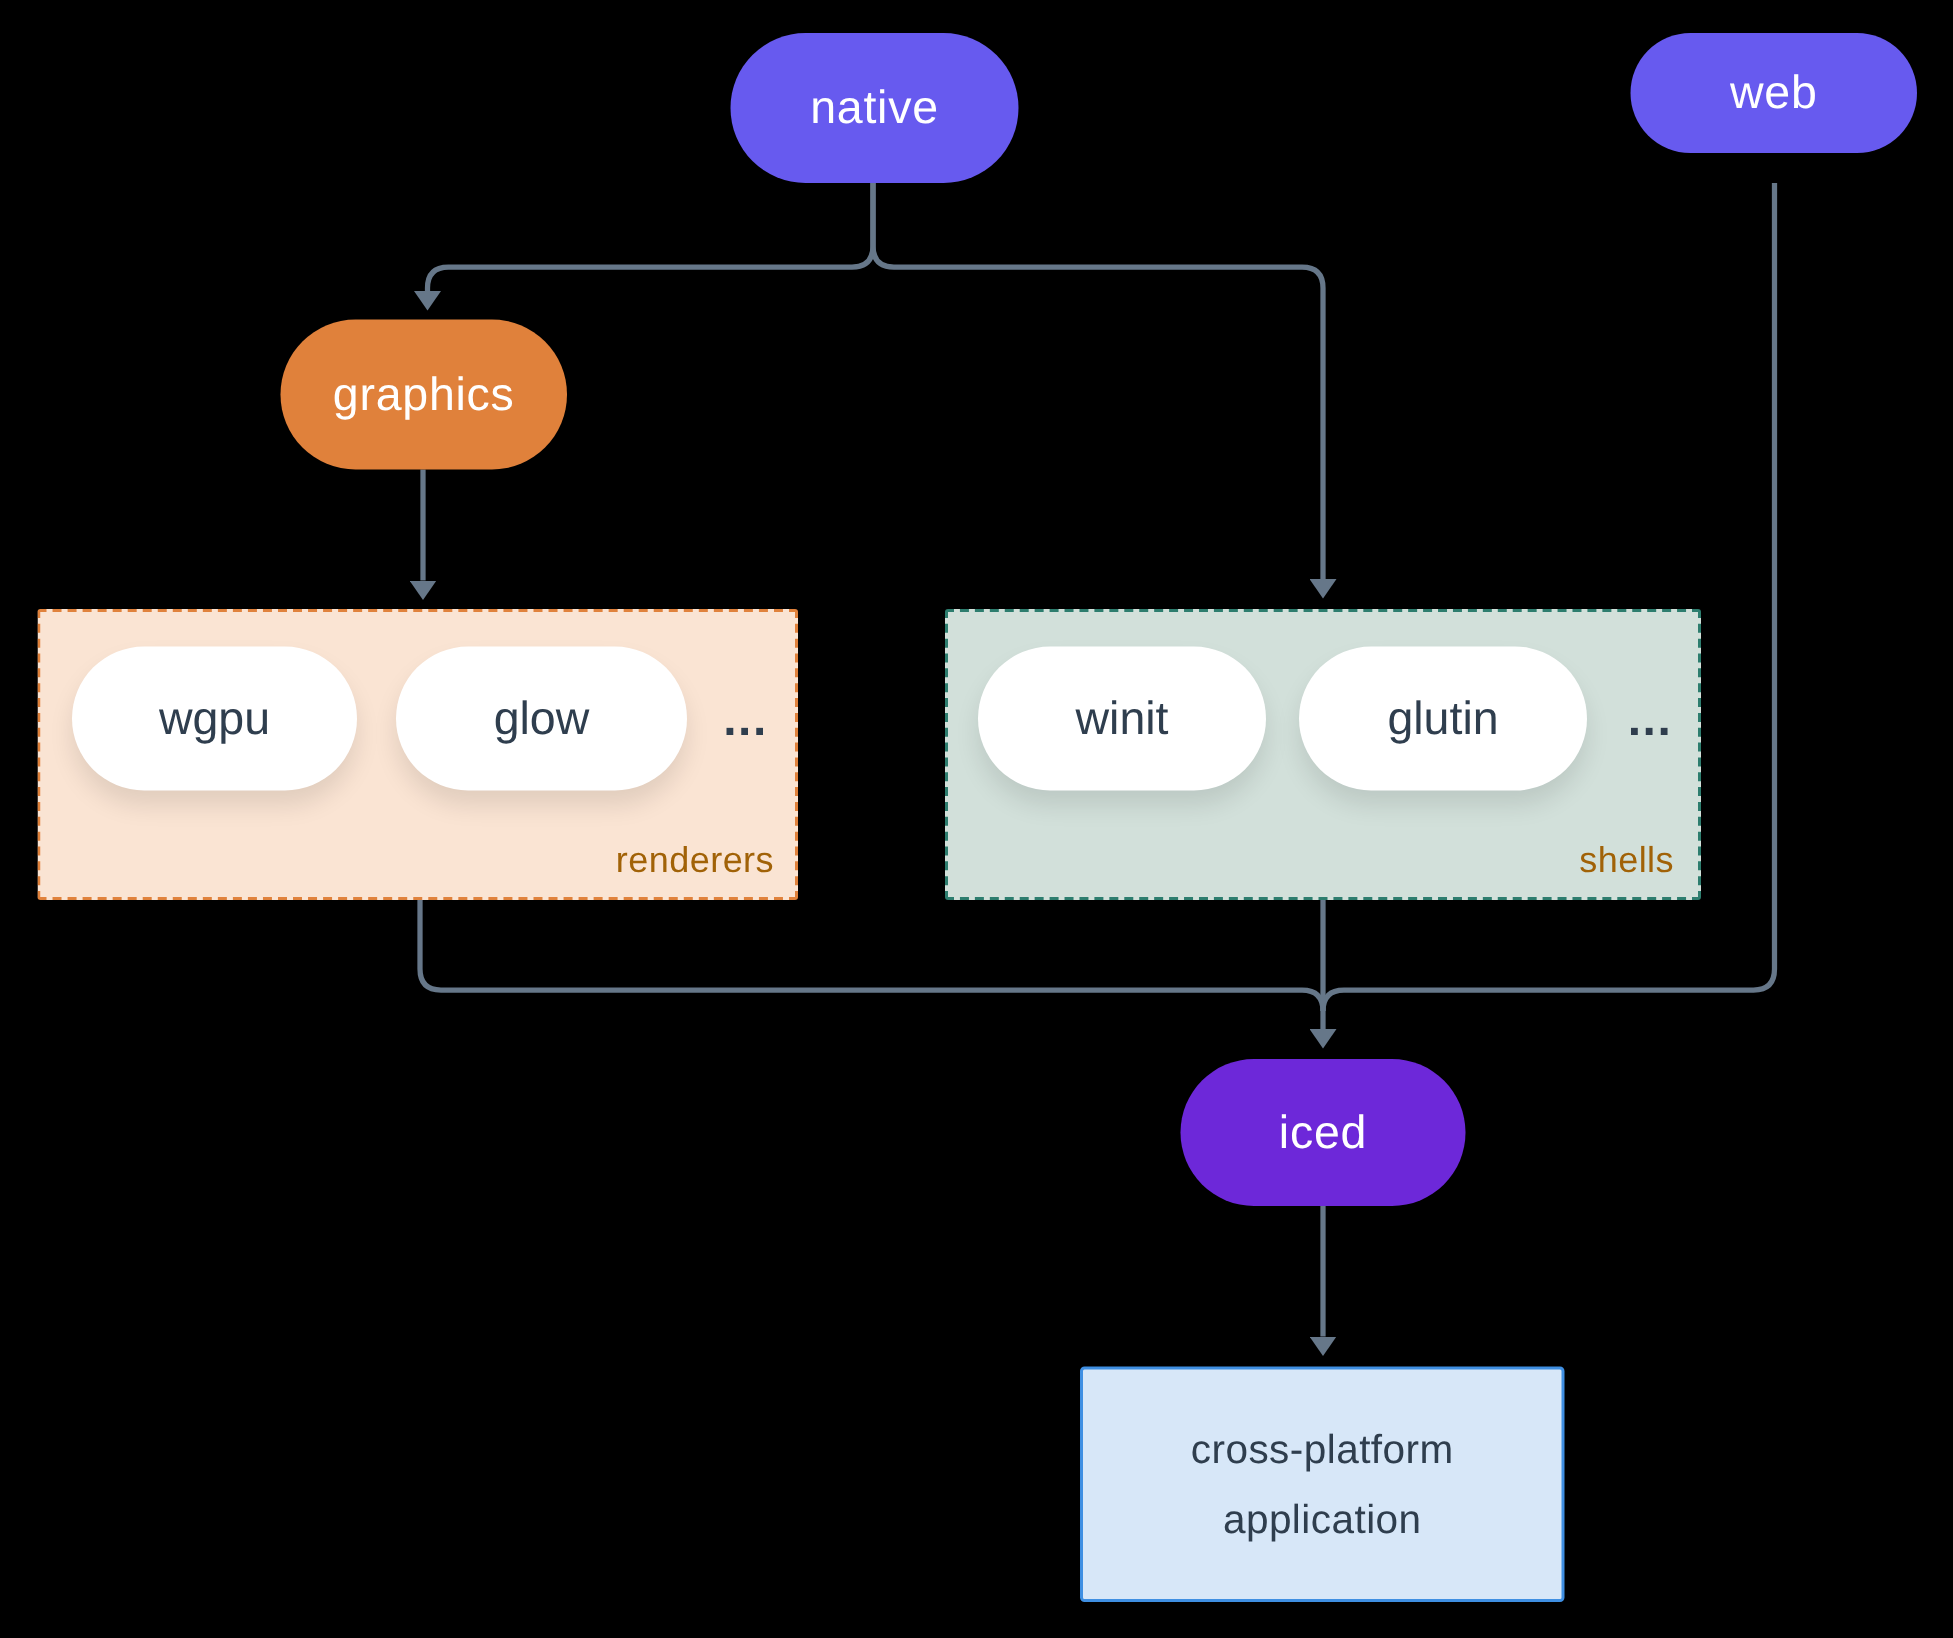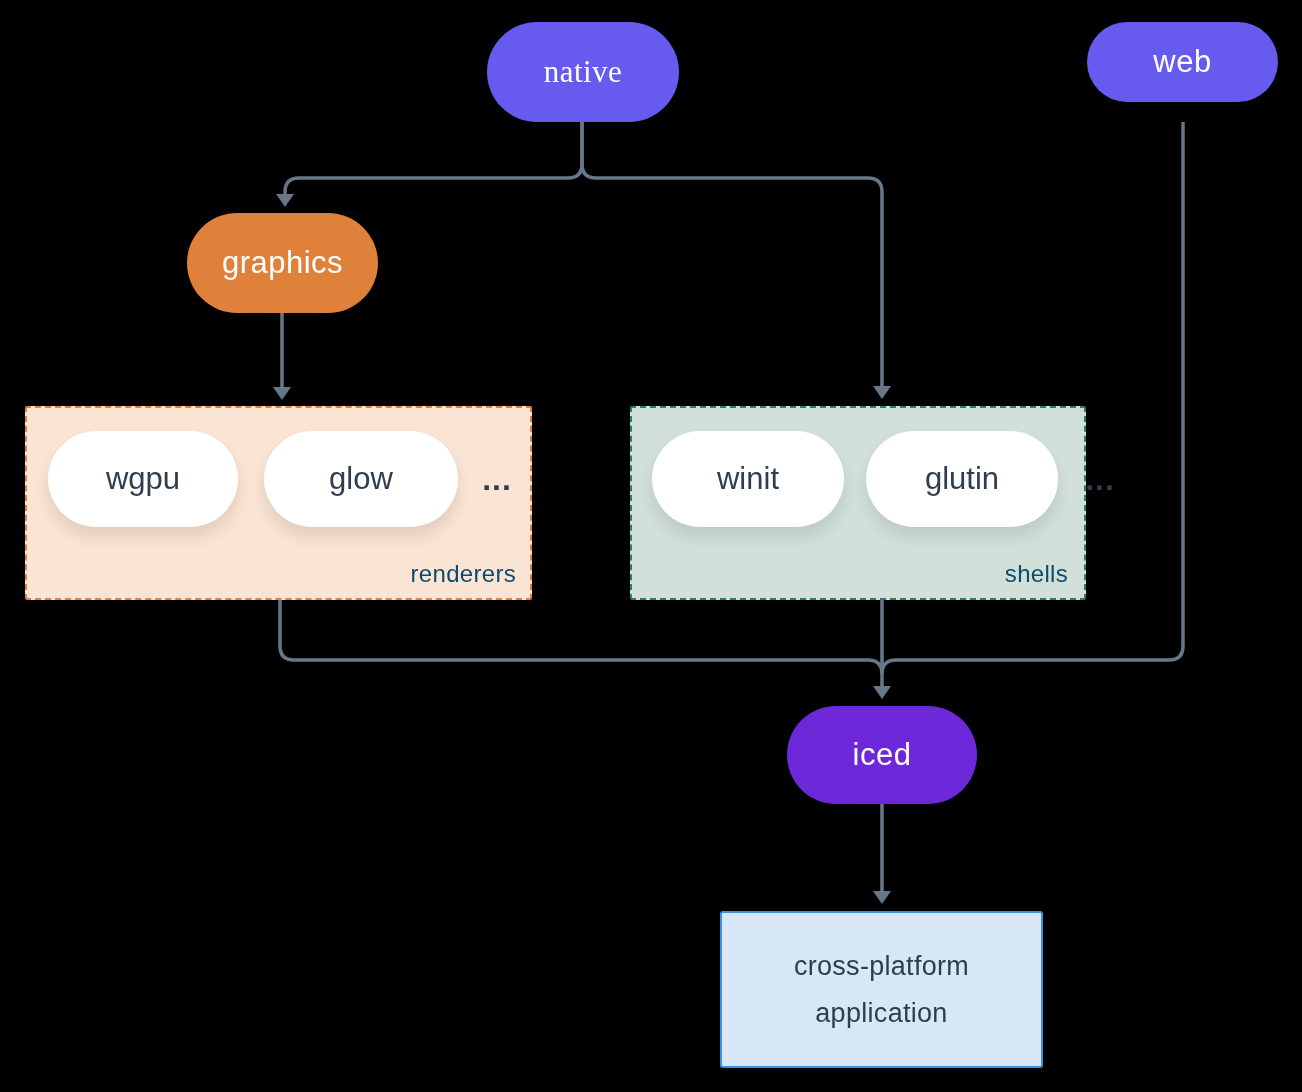--- a/index.html
+++ b/index.html
@@ -9,21 +9,21 @@
     -webkit-font-smoothing:antialiased;
   }
   .edges{position:absolute;left:0;top:0;z-index:1;}
   .node{position:absolute;z-index:2;display:flex;align-items:center;justify-content:center;
     color:#fff;font-size:31px;border-radius:60px;letter-spacing:.5px;}
   .group{position:absolute;z-index:2;box-sizing:border-box;border-radius:2px;}
   .wpill{position:absolute;background:#ffffff;border-radius:48px;display:flex;align-items:center;
     justify-content:center;color:#2f3e4e;font-size:31px;box-shadow:0 10px 16px rgba(0,0,0,0.10);}
   .more{position:absolute;display:flex;align-items:center;justify-content:center;
     color:#2f3e4e;font-size:32px;font-weight:600;letter-spacing:1px;}
-  .gLabel{position:absolute;color:#0c4a6e;font-size:24px;letter-spacing:.3px;}
+  .gLabel{position:absolute;color:#a16207;font-size:24px;letter-spacing:.3px;}
   .appbox{position:absolute;z-index:2;box-sizing:border-box;display:flex;flex-direction:column;
     align-items:center;justify-content:center;color:#2f3e4e;font-size:27px;line-height:47px;
     border-radius:3px;letter-spacing:.3px;}
 </style>
 </head>
 <body>
 
 <div class="canvas">
 
   <svg class="edges" width="1302" height="1092" viewBox="0 0 1302 1092">
@@ -36,21 +36,21 @@
       <path d="M582,122 L582,164 Q582,178 568,178 L299,178 Q285,178 285,192 L285,194" marker-end="url(#arrow)"></path>
       <path d="M582,122 L582,164 Q582,178 596,178 L868,178 Q882,178 882,192 L882,386" marker-end="url(#arrow)"></path>
       <path d="M282,313 L282,387" marker-end="url(#arrow)"></path>
       <path d="M280,600 L280,646 Q280,660 294,660 L868,660 Q882,660 882,674"></path>
       <path d="M1183,122 L1183,646 Q1183,660 1169,660 L896,660 Q882,660 882,674"></path>
       <path d="M882,600 L882,686" marker-end="url(#arrow)"></path>
       <path d="M882,804 L882,891" marker-end="url(#arrow)"></path>
     </g>
   </svg>
 
-  <div class="node" style="left:487px;top:22px;width:192px;height:100px;background:#675aef;font-family:Liberation Serif, serif;">
+  <div class="node" style="left:487px;top:22px;width:192px;height:100px;background:#675aef;">
     <span>native</span>
   </div>
 
   <div class="node" style="left:1087px;top:22px;width:191px;height:80px;background:#675aef;">
     <span>web</span>
   </div>
 
   <div class="node" style="left:187px;top:213px;width:191px;height:100px;background:#e0813b;">
     <span>graphics</span>
   </div>
@@ -59,21 +59,21 @@
     <div class="wpill" style="left:21px;top:23px;width:190px;height:96px;text-align:center;">
       <span>wgpu</span>
     </div>
     <div class="wpill" style="left:237px;top:23px;width:194px;height:96px;">
       <span>glow</span>
     </div>
     <div class="more" style="left:442px;top:23px;width:56px;height:96px;">...</div>
     <div class="gLabel" style="right:14px;bottom:10px;">renderers</div>
   </div>
 
-  <div class="group" style="left:630px;top:406px;width:456px;height:194px;background:#d2e0da;border:2px dashed #2d7d6e;">
+  <div class="group" style="left:630px;top:406px;width:504px;height:194px;background:#d2e0da;border:2px dashed #2d7d6e;">
     <div class="wpill" style="left:20px;top:23px;width:192px;height:96px;">
       <span>winit</span>
     </div>
     <div class="wpill" style="left:234px;top:23px;width:192px;height:96px;">
       <span>glutin</span>
     </div>
     <div class="more" style="left:440px;top:23px;width:56px;height:96px;">...</div>
     <div class="gLabel" style="right:16px;bottom:10px;">shells</div>
   </div>
 

